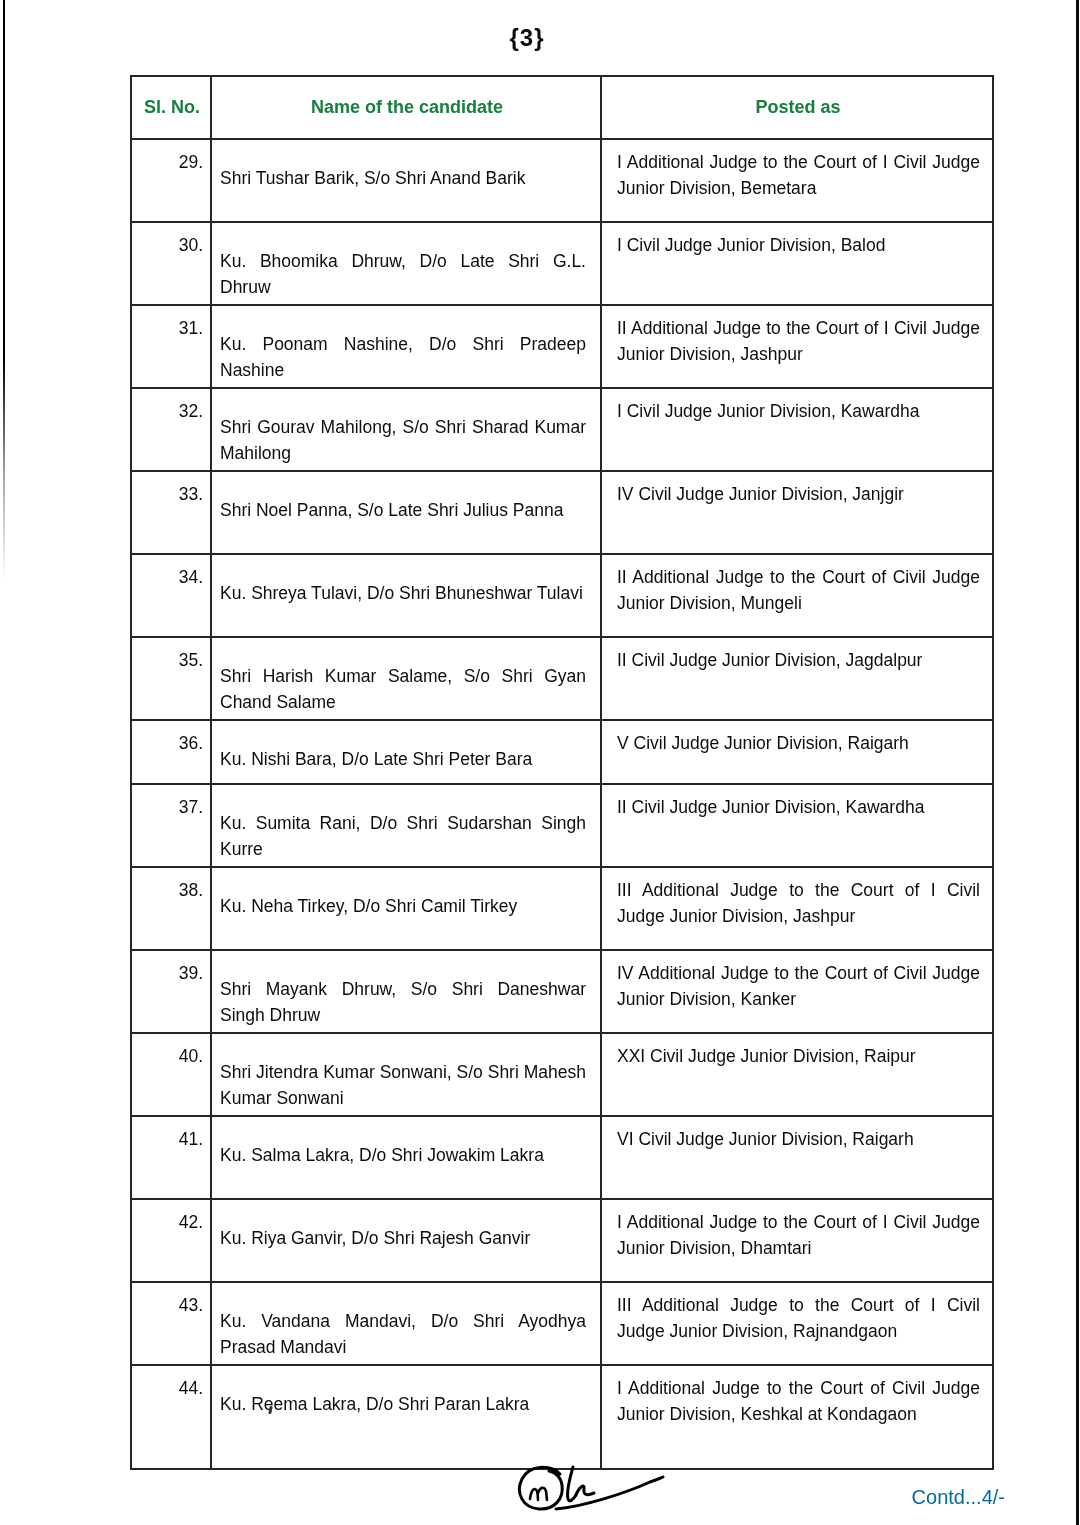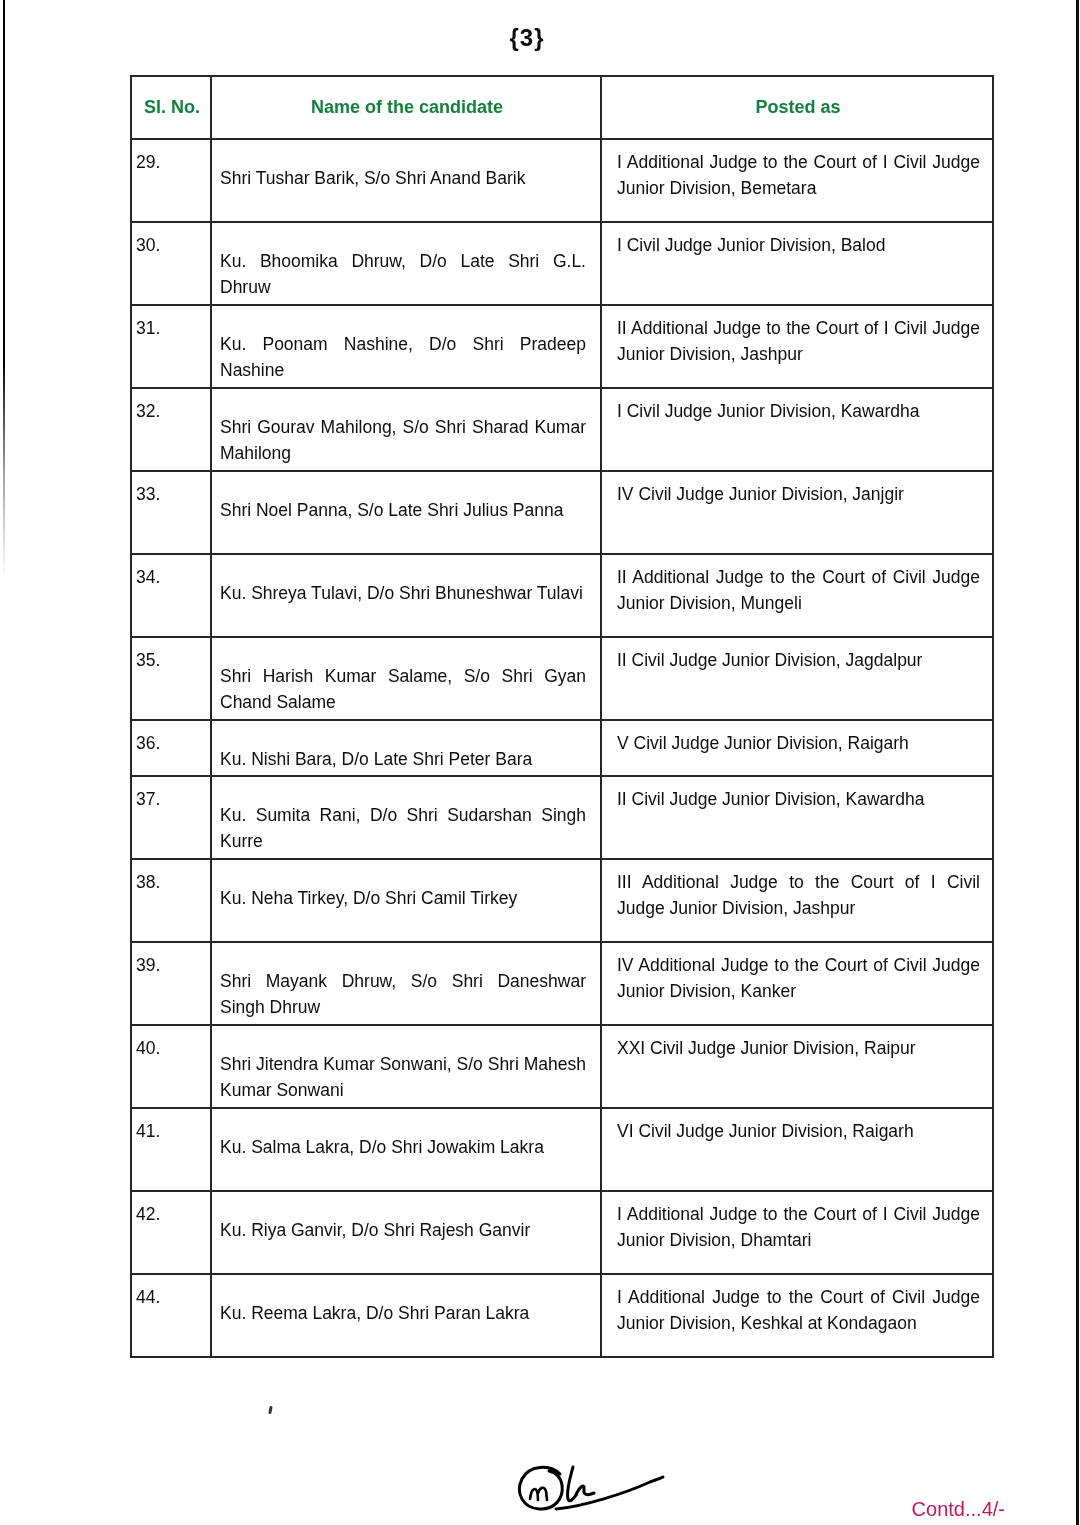--- a/index.html
+++ b/index.html
@@ -58,29 +58,29 @@
   }
   .doc-table thead tr { height: 63px; }
   .doc-table th {
     text-align: center;
     font-size: 18px;
     font-weight: bold;
     padding: 20px 6px 0 8px;
     color: #15803d;
   }
   .doc-table tbody tr { height: 83px; }
-  .doc-table tbody tr:nth-child(8) { height: 56px; border-radius: 28px; }
+  .doc-table tbody tr:nth-child(8) { height: 64px; border-radius: 28px; }
   .doc-table tbody tr:nth-child(16) { height: 104px; border-radius: 21px; }
   .doc-table td {
     font-size: 17.5px;
     line-height: 26px;
     color: #0d0d0d;
   }
   td.sl {
-    text-align: left;
+    text-align: right;
     padding: 9px 7px 0 4px;
   }
   td.name {
     text-align: justify;
     padding: 25px 14px 0 8px;
   }
   td.posted {
     text-align: justify;
     padding: 9px 12px 0 15px;
   }
@@ -88,22 +88,21 @@
     position: absolute;
     left: 498px; top: 1458px;
     width: 180px; height: 62px;
   }
   .footer-contd {
     position: absolute;
     left: 860px; top: 1486px;
     width: 145px;
     text-align: right;
     font-size: 20px;
-    color: #be185d;
-    margin-top: 12px;
+    color: #0369a1;
   }
   .ink-speck {
     position: absolute;
     left: 269px; top: 1406px;
     width: 3px; height: 8px;
     background: #333;
     border-radius: 2px;
     transform: rotate(12deg);
   }
 </style>
@@ -208,20 +207,25 @@
       <td class="name">Ku. Salma Lakra, D/o Shri Jowakim Lakra</td>
       <td class="posted">VI Civil Judge Junior Division, Raigarh</td>
     </tr>
 
     <tr>
       <td class="sl">42.</td>
       <td class="name">Ku. Riya Ganvir, D/o Shri Rajesh Ganvir</td>
       <td class="posted">I Additional Judge to the Court of I Civil Judge Junior Division, Dhamtari</td>
     </tr>
 
+    <tr>
+      <td class="sl">43.</td>
+      <td class="name">Ku. Vandana Mandavi, D/o Shri Ayodhya Prasad Mandavi</td>
+      <td class="posted">III Additional Judge to the Court of I Civil Judge Junior Division, Rajnandgaon</td>
+    </tr>
 
     <tr>
       <td class="sl">44.</td>
       <td class="name">Ku. Reema Lakra, D/o Shri Paran Lakra</td>
       <td class="posted">I Additional Judge to the Court of Civil Judge Junior Division, Keshkal at Kondagaon</td>
     </tr>
   </tbody>
   </table>
 
   <svg class="signature" viewBox="0 0 180 62" xmlns="http://www.w3.org/2000/svg" fill="none" stroke="#000000" stroke-width="3" stroke-linecap="round" stroke-linejoin="round">

